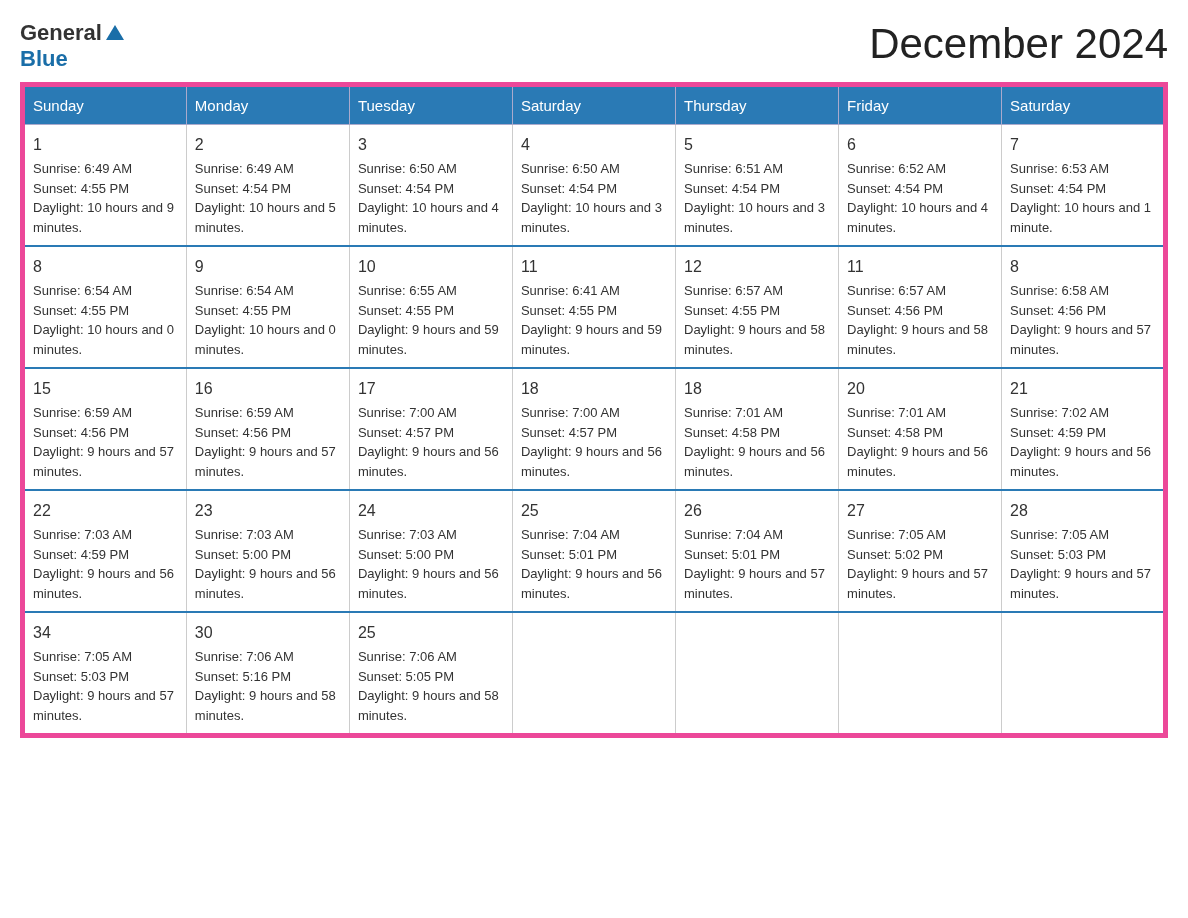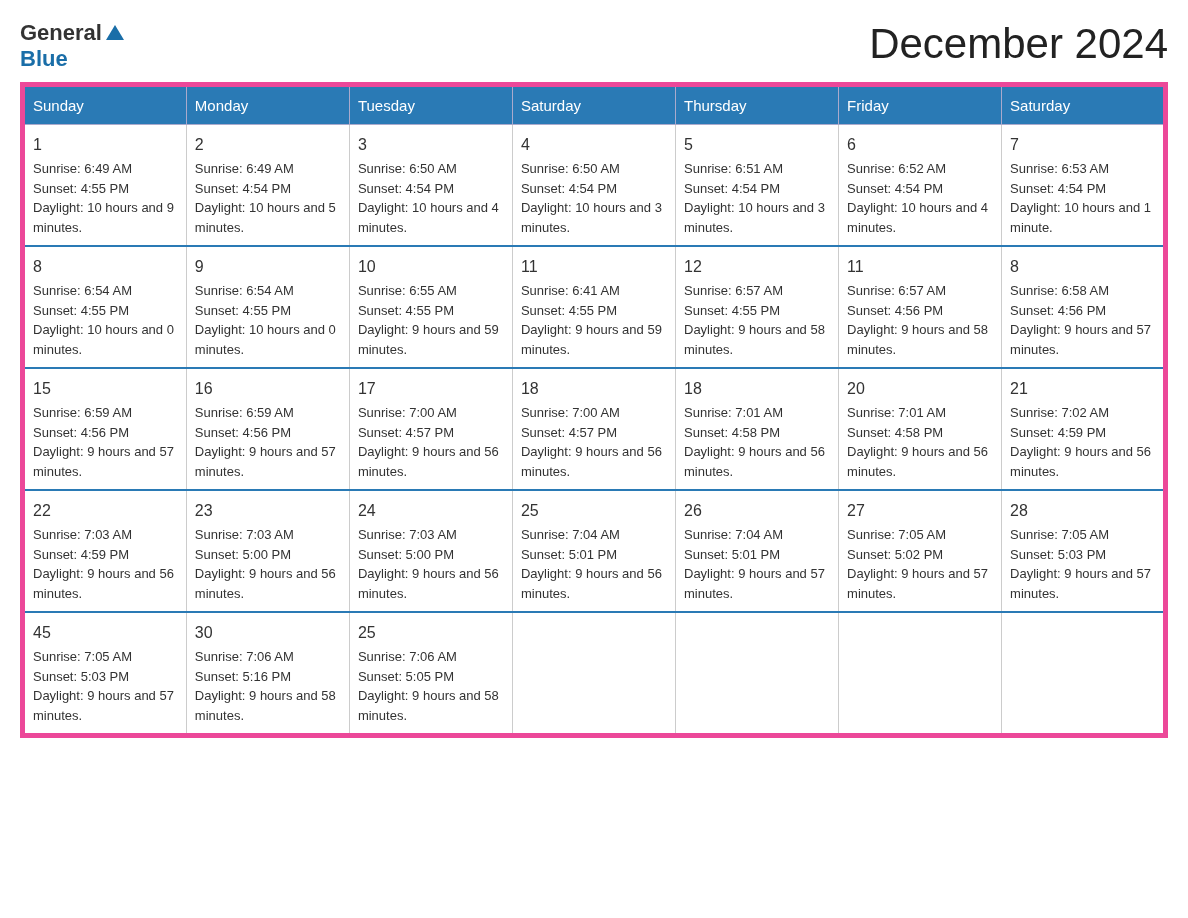--- a/index.html
+++ b/index.html
@@ -281,21 +281,21 @@
       </td>
         <td>
         <span class="day-number">28</span>
         <span>Sunrise: 7:05 AM</span><br>
         <span>Sunset: 5:03 PM</span><br>
         <span>Daylight: 9 hours and 57 minutes.</span>
       </td>
       </tr>
       <tr class="row-border">
         <td>
-        <span class="day-number">45</span>
+        <span class="day-number">34</span>
         <span>Sunrise: 7:05 AM</span><br>
         <span>Sunset: 5:03 PM</span><br>
         <span>Daylight: 9 hours and 57 minutes.</span>
       </td>
         <td>
         <span class="day-number">30</span>
         <span>Sunrise: 7:06 AM</span><br>
         <span>Sunset: 5:16 PM</span><br>
         <span>Daylight: 9 hours and 58 minutes.</span>
       </td>

